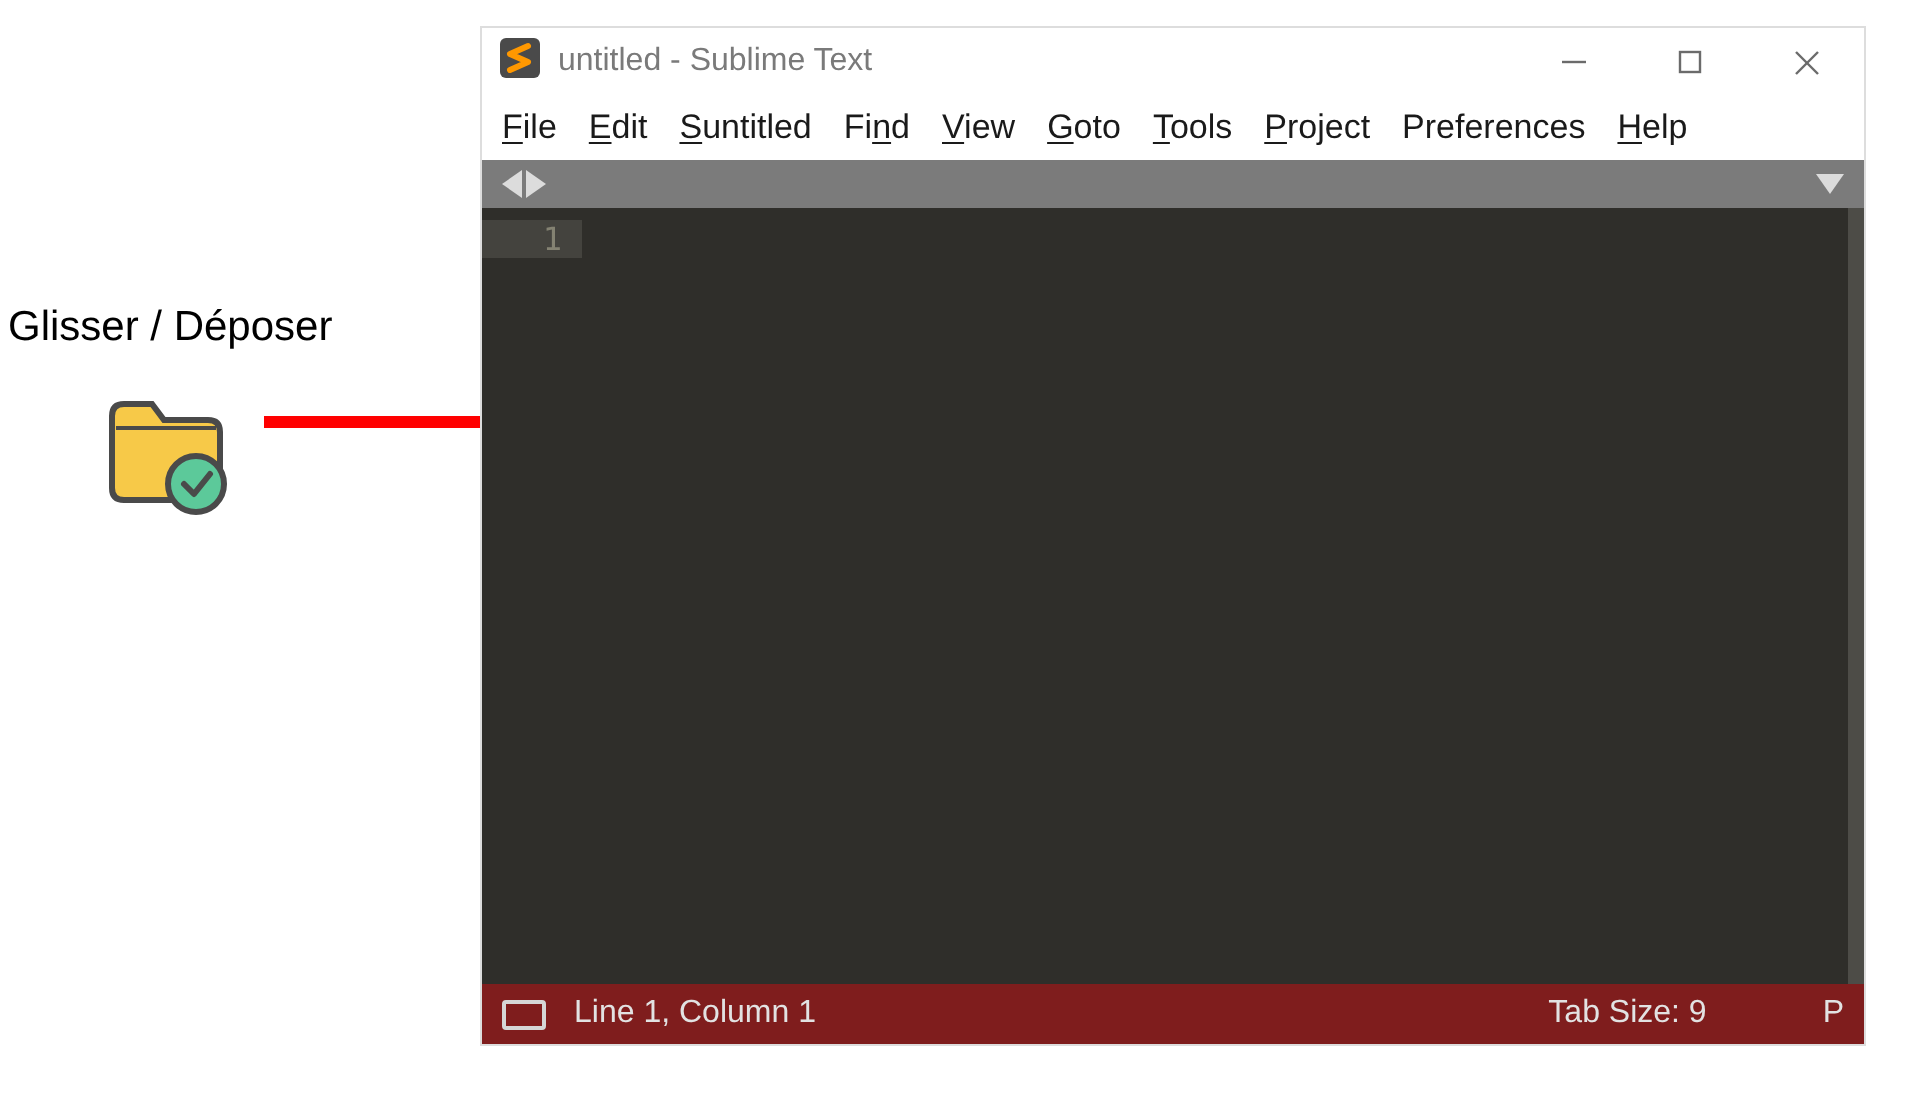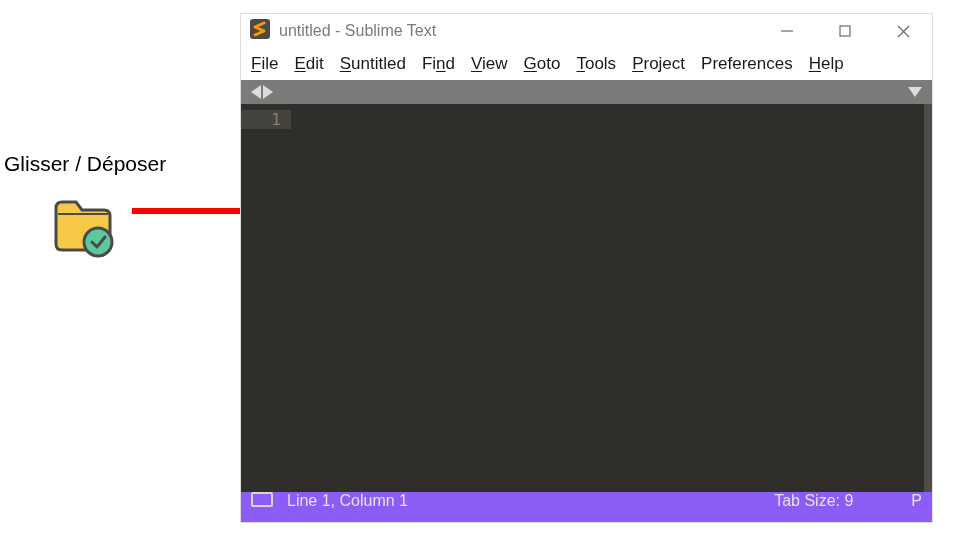--- a/index.html
+++ b/index.html
@@ -147,22 +147,23 @@
 .scrollbar-v {
   position: absolute;
   right: 0;
   top: 0;
   bottom: 0;
   width: 8px;
   background: #4d4c47;
 }
 .statusbar {
   height: 30px;
-  background: #8b5cf6;
-  display: flex;
+  background: #7f1d1d;
+  display: flex;
+  align-items: center;
   color: #e2e2e2;
   font-size: 16px;
   padding: 0 10px;
   gap: 14px;
 }
 .status-spacer { flex: 1; }
 .panel-icon {
   width: 22px;
   height: 15px;
   border: 2px solid #d6d6d6;

